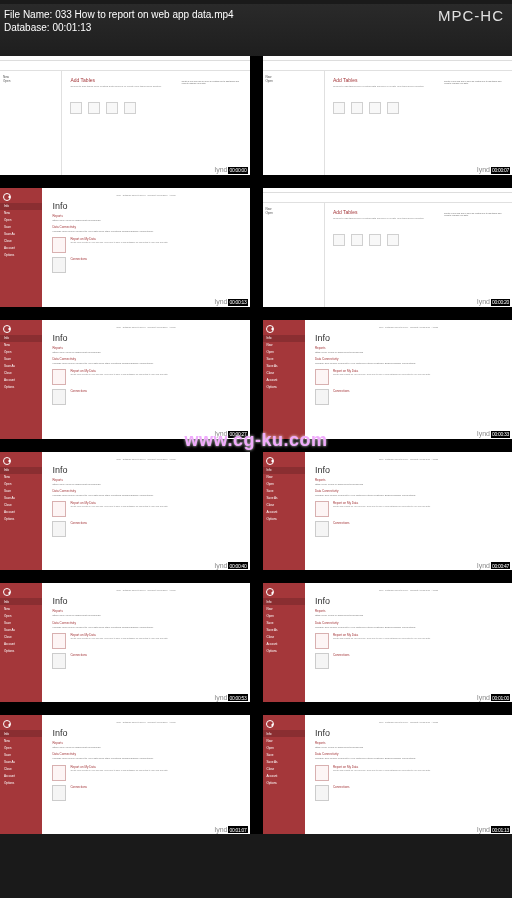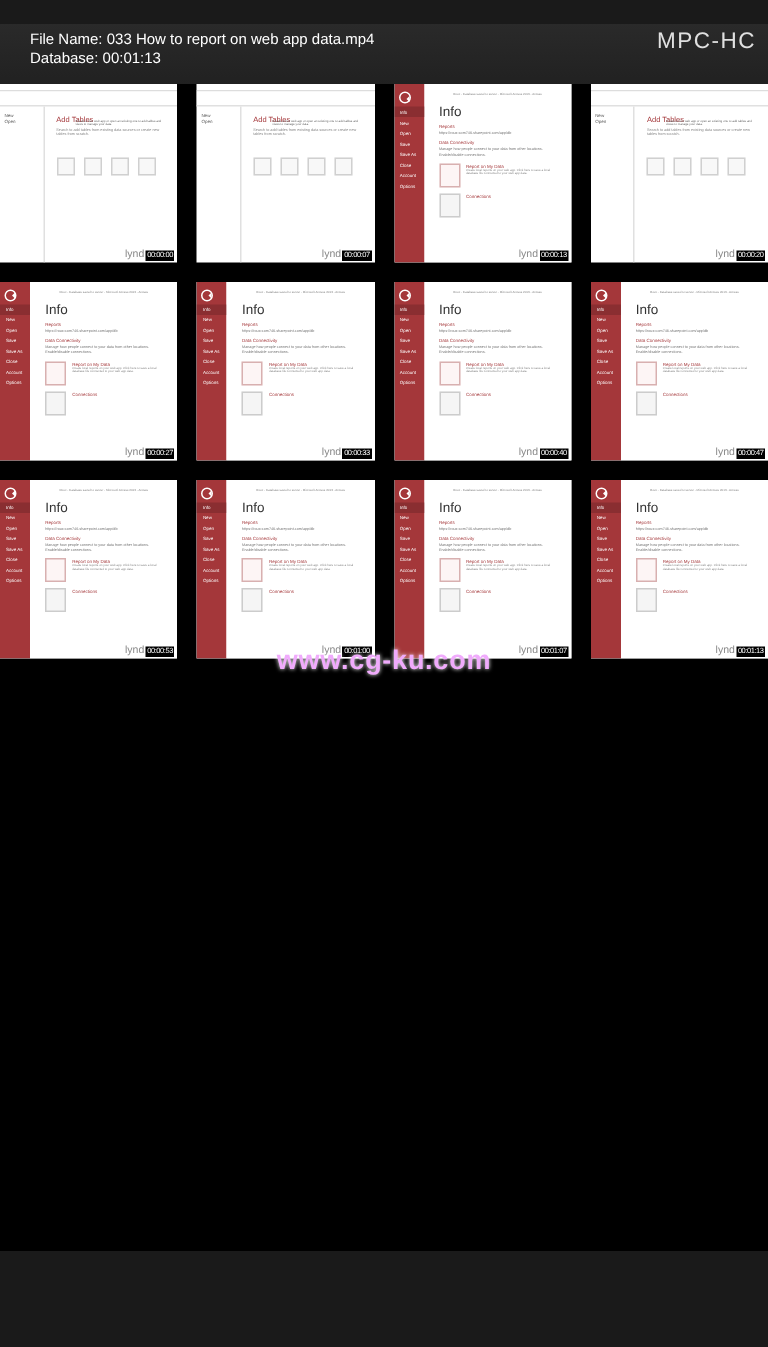--- a/index.html
+++ b/index.html
@@ -6,42 +6,42 @@
     body {
       width: 512px;
       height: 898px;
       background: #1a1a1a;
       font-family: "Segoe UI", Arial, sans-serif;
       position: relative;
       overflow: hidden;
     }
     .header {
       position: absolute;
-      top: 16px; left: 0; right: 0;
+      top: 4px; left: 0; right: 0;
       height: 72px;
       background: linear-gradient(to bottom, #2a2a2a, #1a1a1a);
       color: #fff;
-      padding: 4px 20px;
+      padding: 4px 4px;
       font-size: 10px;
       line-height: 1.3;
     }
     .header .info-row { white-space: nowrap; }
     .header .app-name {
       position: absolute;
       top: 2px; right: 8px;
       font-size: 15px;
       font-weight: 300;
       letter-spacing: 1px;
       color: #e0e0e0;
     }
     .grid {
       position: absolute;
       top: 56px; bottom: 64px; left: 0; right: 0;
       display: grid;
-      grid-template-columns: 1fr 1fr 1fr 1fr;
+      grid-template-columns: 1fr 1fr;
       grid-template-rows: repeat(6, 1fr);
       gap: 13px;
       background: #000;
     }
     .thumb {
       background: #fff;
       position: relative;
       overflow: hidden;
       font-size: 3px;
       color: #555;

